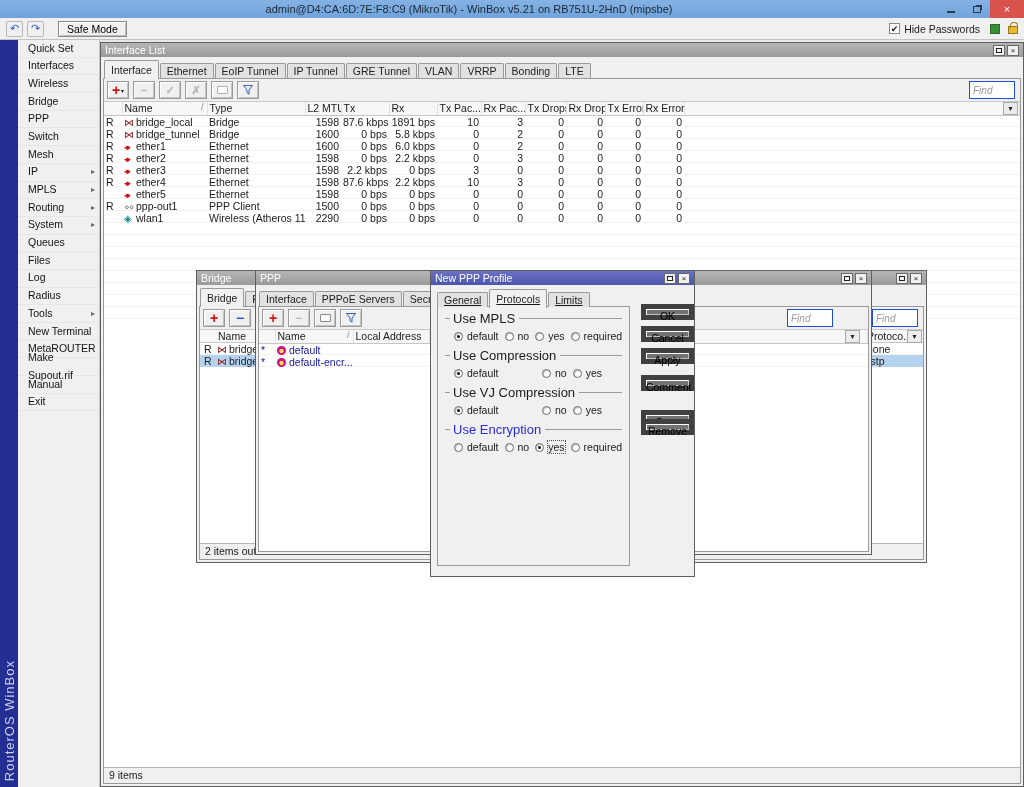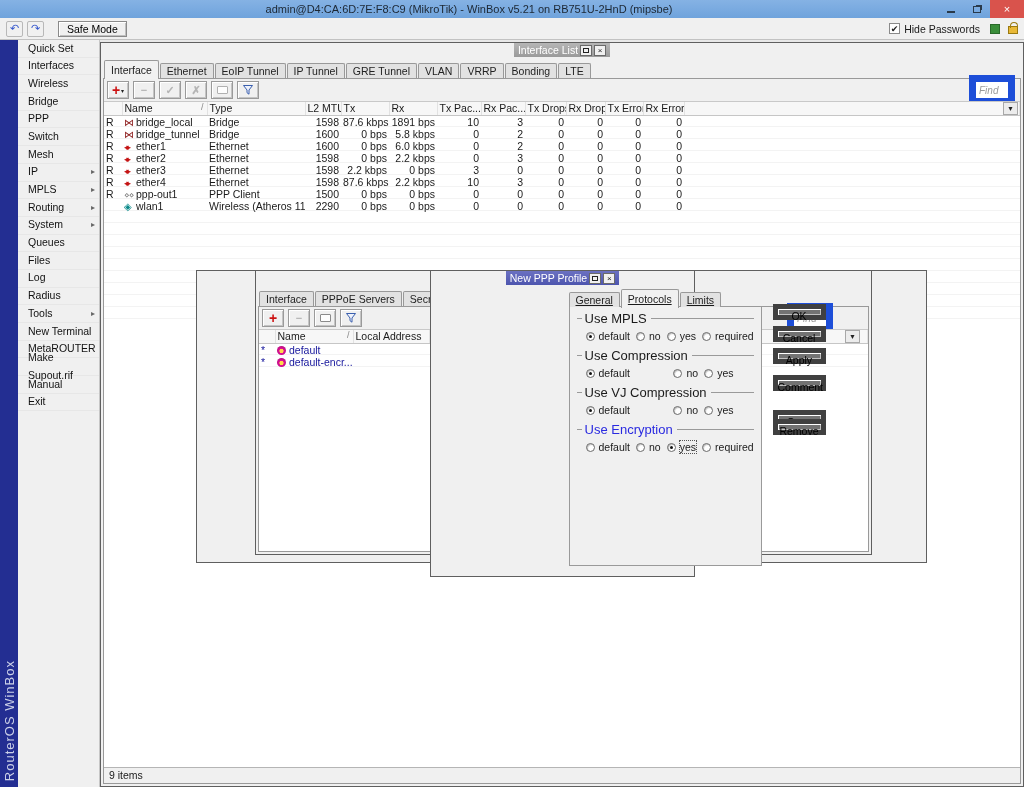--- a/index.html
+++ b/index.html
@@ -39,21 +39,21 @@
   .brand-text { position:absolute; bottom:6px; left:2px; writing-mode:vertical-rl; transform:rotate(180deg);
     color:#ccd1e8; font-size:13px; letter-spacing:1px; }
   .sidebar { position:absolute; left:18px; top:40px; width:82px; height:747px; background:#f0f0f0;
     border-right:1px solid #c6c6c6; }
   .side-item { height:17.7px; line-height:17.7px; padding:0 4px 0 10px; font-size:10.5px; color:#111;
     border-bottom:1px solid #e7e7e7; display:flex; align-items:center; cursor:default; }
   .side-item span.lbl { flex:1; }
   .submenu-arrow { font-size:8px; color:#666; }
 
   
-  .window { position:absolute; background:#f0f0f0; border:1px solid #5f5f5f; display:flex; flex-direction:column;align-items:center; }
+  .window { position:absolute; background:#f0f0f0; border:1px solid #5f5f5f; display:flex; flex-direction:column; }
   .win-title { height:14px; flex:none; display:flex; align-items:center; padding:0 4px; color:#fff; font-size:10.5px; }
   .title-inactive { background:linear-gradient(#b6b6b6,#9a9a9a); }
   .title-active { background:linear-gradient(#6b71c2,#4d55ae); }
   .win-title .t-label { flex:1; overflow:hidden; white-space:nowrap; }
   .tiny-ctrl { width:12px; height:11px; background:#f0f0f0; border:1px solid #6a6a6a; margin-left:2px;
     display:flex; align-items:center; justify-content:center; font-size:8px; color:#222; }
   .tiny-ctrl .msq { width:6px; height:5px; border:1px solid #222; }
   .win-inner { flex:1; display:flex; flex-direction:column; padding:1px 2px 2px; min-height:0; }
 
   .tabs { display:flex; align-items:flex-end; height:20px; padding:0 1px; position:relative; z-index:2; gap:1px; }
@@ -64,21 +64,21 @@
 
   .wtoolbar { height:22px; flex:none; display:flex; align-items:center; gap:4px; padding:0 3px; }
   .tbtn { width:22px; height:18px; flex:none; background:#f0f0f0; border:1px solid #9a9a9a;
     box-shadow:inset 1px 1px 0 #fff, inset -1px -1px 0 #c4c4c4; display:flex; align-items:center; justify-content:center; }
   .plus { color:#cc1111; font-size:14px; font-weight:bold; line-height:10px; }
   .dd-arrow { font-size:6px; color:#222; margin-left:1px; }
   .minus-blue { color:#3355cc; font-size:14px; font-weight:bold; line-height:10px; }
   .minus-gray, .check-gray, .x-gray { color:#b5b5b5; font-size:11px; font-weight:bold; }
   .comment-ic { width:11px; height:8px; border:1px solid #b0b0b0; background:#fdfdfd; border-radius:1px; }
   .comment-ic.en { border-color:#8a8a8a; }
-  .find-input { width:46px; height:14px; border:7px solid #1d4ed8; background:#fff; font-size:10px;
+  .find-input { width:46px; height:14px; border:1px solid #1d4ed8; background:#fff; font-size:10px;
     font-style:italic; padding:8px 3px; color:#444; font-family:"Liberation Sans",sans-serif; }
   .find-input::placeholder { color:#9a9a9a; font-style:italic; }
 
   .table-wrap { flex:1; background:#fff; position:relative; overflow:hidden; min-height:0; border-top:1px solid #c9c9c9; }
   .stripes::before { content:""; position:absolute; left:0; right:0; top:13px; height:204px;
     background:repeating-linear-gradient(#ffffff 0 11px, #f3f3f3 11px 12px); }
   .stripes-short::before { content:""; position:absolute; left:0; right:0; top:13px; height:24px;
     background:repeating-linear-gradient(#ffffff 0 11px, #f3f3f3 11px 12px); }
   table.tbl { border-collapse:collapse; table-layout:fixed; width:100%; font-size:10.5px; position:relative; }
   .tbl th { font-weight:normal; text-align:left; height:13px; padding:0 2px; background:#f7f7f7;
@@ -413,20 +413,35 @@
                 <td class="num">2.2 kbps</td>
                 <td class="num">10</td>
                 <td class="num">3</td>
                 <td class="num">0</td>
                 <td class="num">0</td>
                 <td class="num">0</td>
                 <td class="num">0</td>
                   <td></td>
               </tr>
               <tr>
+                <td></td>
+                <td><span class="ic ic-ether"></span><span>ether5</span></td>
+                <td>Ethernet</td>
+                <td class="num">1598</td>
+                <td class="num">0 bps</td>
+                <td class="num">0 bps</td>
+                <td class="num">0</td>
+                <td class="num">0</td>
+                <td class="num">0</td>
+                <td class="num">0</td>
+                <td class="num">0</td>
+                <td class="num">0</td>
+                  <td></td>
+              </tr>
+              <tr>
                 <td>R</td>
                 <td><span class="ic ic-ppp"></span><span>ppp-out1</span></td>
                 <td>PPP Client</td>
                 <td class="num">1500</td>
                 <td class="num">0 bps</td>
                 <td class="num">0 bps</td>
                 <td class="num">0</td>
                 <td class="num">0</td>
                 <td class="num">0</td>
                 <td class="num">0</td>

